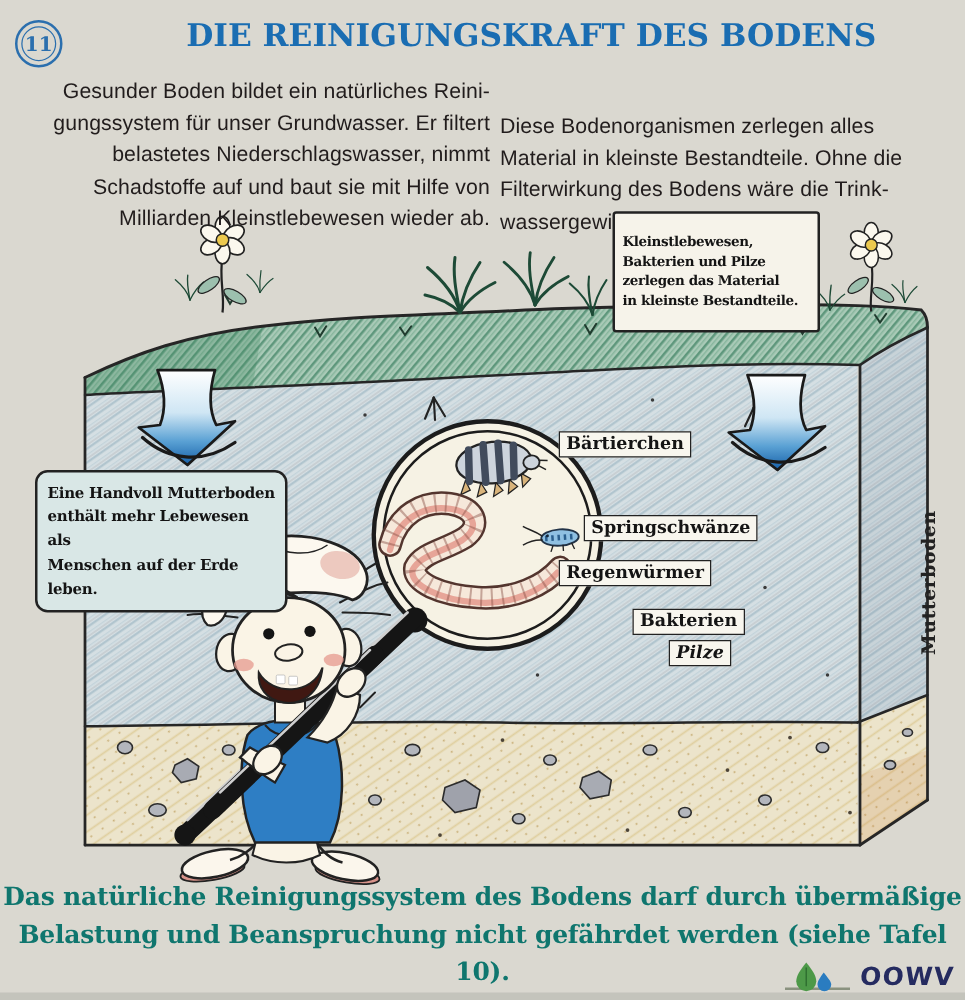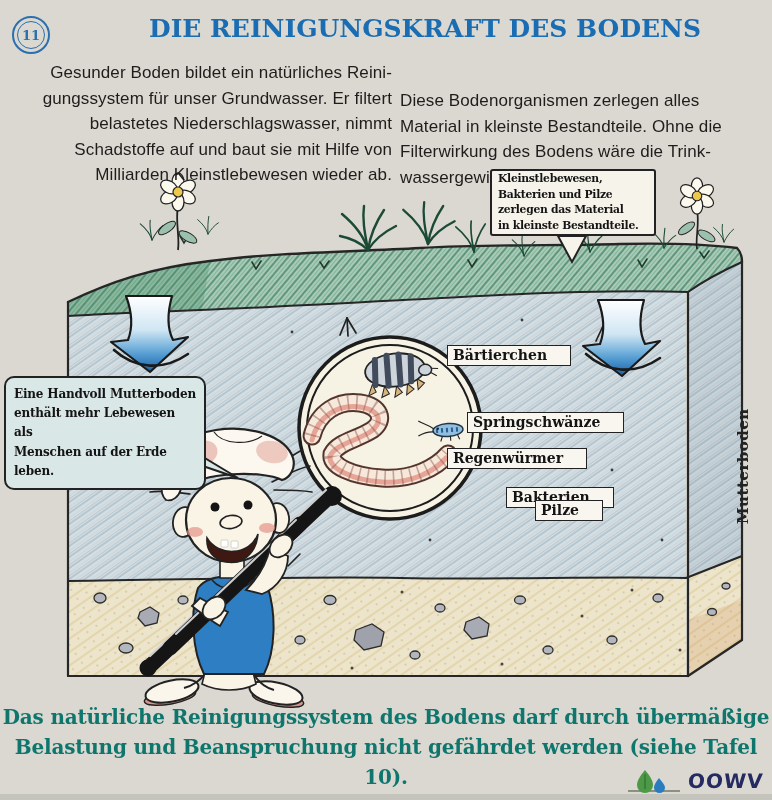--- a/index.html
+++ b/index.html
@@ -11,47 +11,47 @@
   }
   .abs{position:absolute;}
   
   .badge{
     left:12px;top:16px;width:34px;height:34px;border:2px solid #2b6fae;border-radius:50%;
     display:flex;align-items:center;justify-content:center;
   }
   .badge-inner{
     width:26px;height:26px;border:1.5px solid #2b6fae;border-radius:50%;
     display:flex;align-items:center;justify-content:center;
-    font-family:"DejaVu Serif", serif;font-weight:bold;font-size:13px;color:#2b6fae;
+    font-family:"DejaVu Serif", serif;font-weight:bold;font-size:16px;color:#2b6fae;
   }
   .title{
     left:0;top:14px;width:772px;text-align:center;padding-left:28px;box-sizing:border-box;
     font-family:"DejaVu Serif", serif;font-weight:bold;font-size:25px;letter-spacing:0px;
     color:#1a6db2;
   }
   .intro{
     top:60px;font-size:17px;line-height:1.5;white-space:pre-line;letter-spacing:0.1px;
   }
   .intro.left{left:14px;width:378px;}
   .intro.right{left:400px;width:366px;margin-top:28px;}
   
   .callout{
     left:490px;top:169px;width:166px;box-sizing:border-box;
-    background:#f6f3ea;border:2px solid #222;border-radius:3px;padding:0 6px;
+    background:#f6f3ea;border:2px solid #222;border-radius:3px;padding:15px 6px;
     font-family:"DejaVu Serif", serif;font-weight:bold;font-size:10.8px;line-height:1.45;
     letter-spacing:-0.3px;white-space:pre-line;color:#141414;
   }
   .bubble{
-    left:4px;top:376px;width:202px;box-sizing:border-box;
+    left:28px;top:376px;width:202px;box-sizing:border-box;
     background:#d9e7e6;border:2px solid #222;border-radius:10px;padding:7px 8px;
     font-family:"DejaVu Serif", serif;font-weight:bold;font-size:12px;line-height:1.6;
     letter-spacing:-0.2px;white-space:pre-line;color:#141414;
   }
   .chip{
-    background:#f8f6ee;border:1.5px solid #222;padding:1px 23px 2px 5px;
+    background:#f8f6ee;border:1.5px solid #222;padding:1px 5px 2px 5px;
     font-family:"DejaVu Serif", serif;font-weight:bold;font-size:14px;color:#141414;
     white-space:nowrap;
   }
   .side-label{
     left:734px;top:524px;transform:rotate(-90deg);transform-origin:0 0;
     font-family:"DejaVu Serif", serif;font-weight:bold;font-size:15px;color:#222;
     white-space:nowrap;letter-spacing:0.5px;
   }
   .footer-msg{
     left:0;top:702px;width:772px;text-align:center;
@@ -404,21 +404,21 @@
 in kleinste Bestandteile.</div>
 
 <div class="abs bubble" style="z-index:2;">Eine Handvoll Mutterboden
 enthält mehr Lebewesen als
 Menschen auf der Erde leben.</div>
 
 <div class="abs chip" style="left:447px;top:345px;z-index:2;">Bärtierchen</div>
 <div class="abs chip" style="left:467px;top:412px;z-index:2;">Springschwänze</div>
 <div class="abs chip" style="left:447px;top:448px;z-index:2;text-align:right;">Regenwürmer</div>
 <div class="abs chip" style="left:506px;top:487px;z-index:2;">Bakterien</div>
-<div class="abs chip" style="left:535px;top:500px;z-index:2;">Pilze</div>
+<div class="abs chip" style="left:535px;top:512px;z-index:2;font-style:italic;">Pilze</div>
 
 <div class="abs side-label" style="z-index:2;">Mutterboden</div>
 
 <div class="abs footer-msg" style="z-index:2;">Das natürliche Reinigungssystem des Bodens darf durch übermäßige
 Belastung und Beanspruchung nicht gefährdet werden (siehe Tafel 10).</div>
 
 <div class="abs logo" style="z-index:2;">
   <svg width="58" height="30" viewBox="0 0 58 30">
     <line x1="2" y1="25" x2="54" y2="25" stroke="#8a927f" stroke-width="2"></line>
     <path d="M19,4 C14,10 11,15 11,19 a8,8 0 0 0 16,0 C27,15 24,10 19,4 Z" fill="#4d9948"></path>

